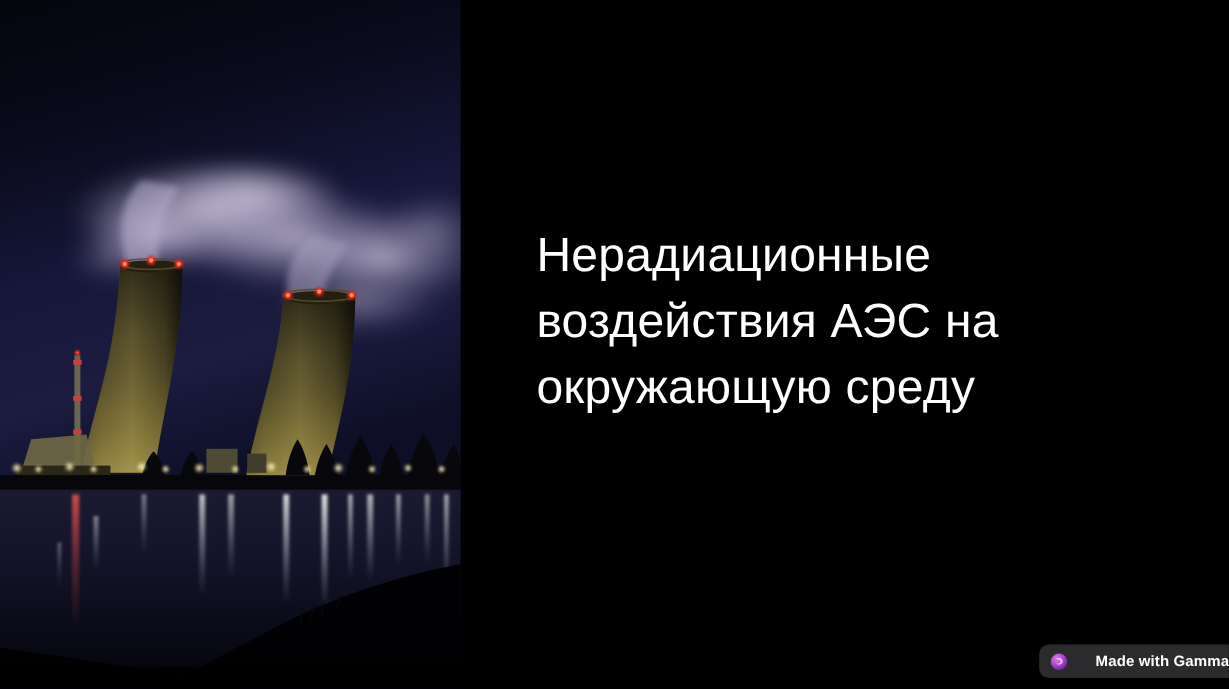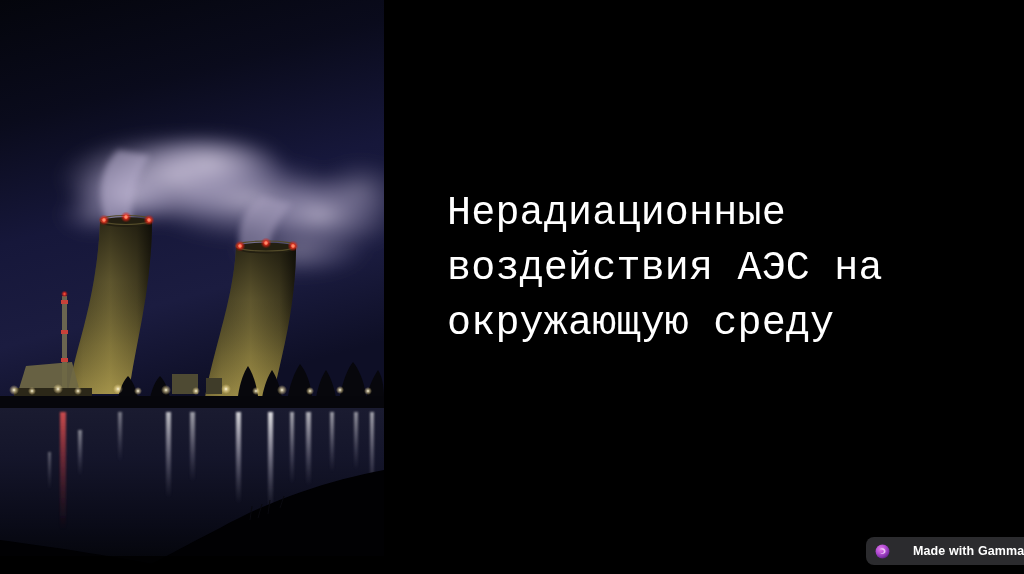--- a/index.html
+++ b/index.html
@@ -41,21 +41,20 @@
   
   .content-panel {
     position: relative;
     flex: 1 1 auto;
     height: 574px;
     background: #000000;
     padding: 0 120px 0 63px;
     display: flex;
     flex-direction: column;
     justify-content: center;
-    font-family: Liberation Mono, monospace;
   }
 
   .title {
     color: #ffffff;
     font-size: 40px;
     line-height: 55px;
     font-weight: 400;
     letter-spacing: 0.2px;
     max-width: 440px;
     margin-bottom: 38px;

